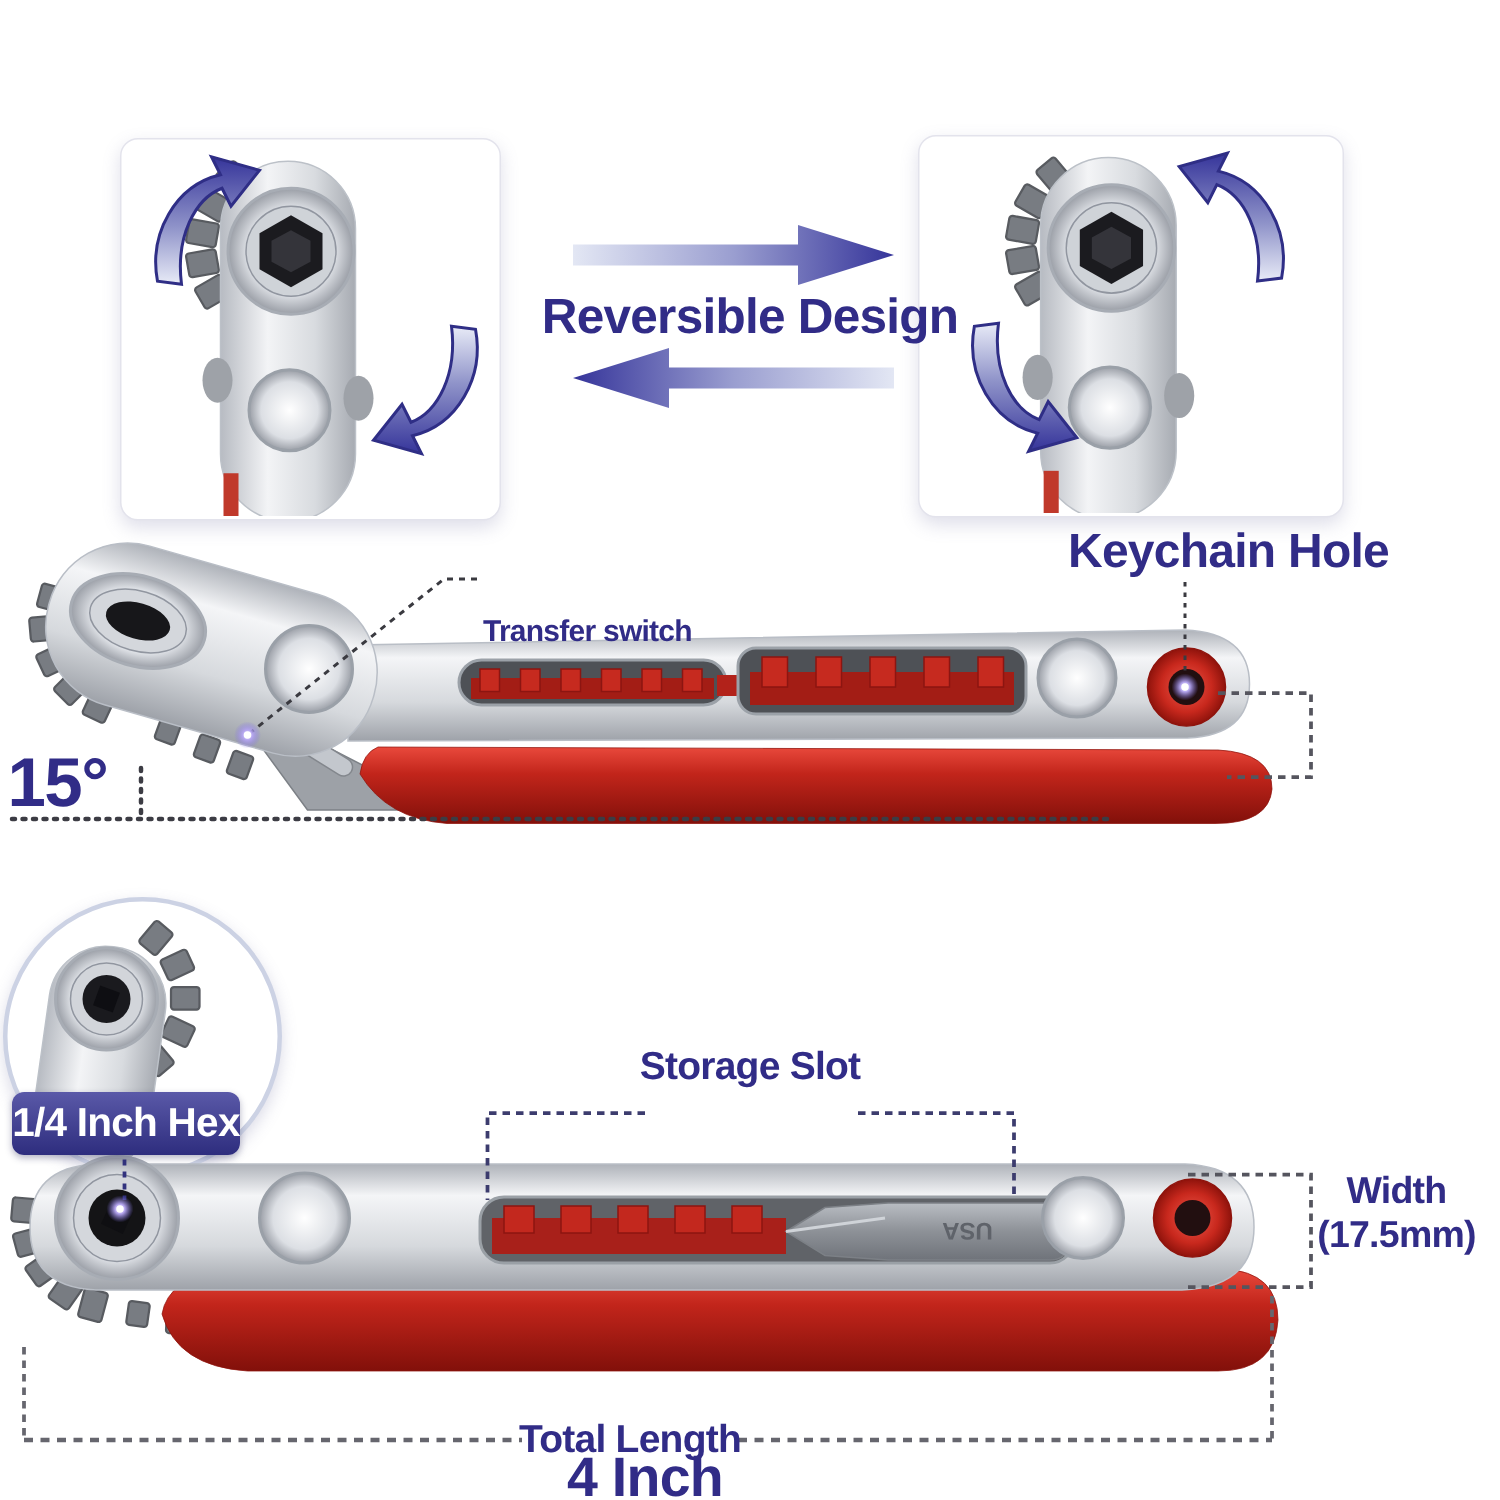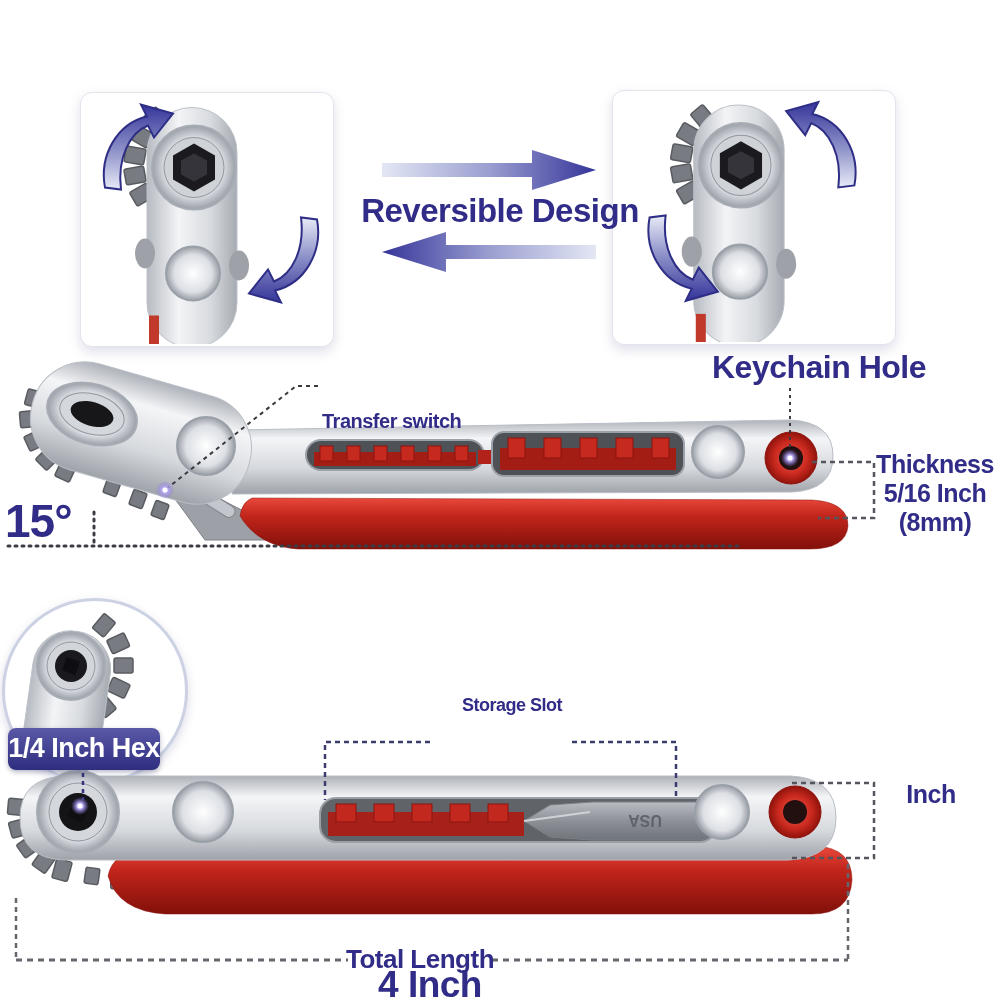--- a/index.html
+++ b/index.html
@@ -8,21 +8,21 @@
   .lbl{position:absolute;color:#312c87;font-weight:bold;letter-spacing:-0.5px;line-height:1.1;z-index:10;}
   .center{text-align:center;}
   #lbl-reversible{left:340px;top:193px;width:320px;font-size:33px;}
   #lbl-transfer{left:322px;top:370px;font-size:20px;margin-top:40px;}
   #lbl-keychain{left:712px;top:350px;font-size:32px;}
   #lbl-thickness{left:870px;top:450px;width:130px;font-size:25px;line-height:29px;}
   #lbl-angle{left:5px;top:496px;font-size:46px;letter-spacing:-1px;}
   #lbl-hex{left:8px;top:728px;width:152px;height:42px;font-size:27px;color:#fff;
            background:linear-gradient(#5a59a8,#2e2d7e);border-radius:8px;
            display:flex;align-items:center;justify-content:center;box-shadow:0 2px 5px rgba(40,40,90,.35);}
-  #lbl-storage{left:392px;top:696px;width:240px;font-size:18px;}
+  #lbl-storage{left:380px;top:696px;width:240px;font-size:26px;}
   #lbl-storagelen{left:300px;top:738px;width:400px;font-size:26px;}
   #lbl-width{left:862px;top:780px;width:138px;font-size:25px;line-height:29px;}
   #lbl-totallen{left:340px;top:921px;width:160px;font-size:26px;margin-top:24px;}
   #lbl-totalval{left:300px;top:965px;width:260px;font-size:37px;}
   .card{position:absolute;background:#fff;border:1px solid #e3e3ec;border-radius:12px;
         box-shadow:0 5px 12px rgba(110,110,160,.22);z-index:2;}
   #card-left{left:80px;top:92px;width:252px;height:253px;}
   #card-right{left:612px;top:90px;width:282px;height:253px;}
   #inset-circle{position:absolute;left:2px;top:598px;width:180px;height:180px;border-radius:50%;
         background:#fff;border:3px solid #ccd2e4;box-shadow:0 4px 10px rgba(110,110,160,.25);
@@ -285,27 +285,23 @@
           <circle cx="790" cy="458" r="2.5" fill="#fff"></circle>
         <circle cx="80" cy="806" r="9" fill="url(#glowG)"></circle>
           <circle cx="80" cy="806" r="2.5" fill="#fff"></circle>
       </g>
     </g>
   </svg>
 
   <div class="lbl center" id="lbl-reversible">Reversible Design</div>
   <div class="lbl" id="lbl-transfer">Transfer switch</div>
   <div class="lbl" id="lbl-keychain">Keychain Hole</div>
-  <div class="lbl center" id="lbl-thickness">
-    <span style="display:block">Thickness</span>
-    <span style="display:block">5/16 Inch</span>
-    <span style="display:block">(8mm)</span>
-  </div>
   <div class="lbl" id="lbl-angle">15°</div>
   <div class="lbl" id="lbl-hex">1/4 Inch Hex</div>
   <div class="lbl center" id="lbl-storage">Storage Slot</div>
   <div class="lbl center" id="lbl-width">
-    <span style="display:block">Inch</span>
+    <span style="display:block">Width</span>
+    <span style="display:block">(17.5mm)</span>
   </div>
   <div class="lbl center" id="lbl-totallen">Total Length</div>
   <div class="lbl center" id="lbl-totalval">4 Inch (103mm)</div>
 
 </div>
 
 </body></html>

